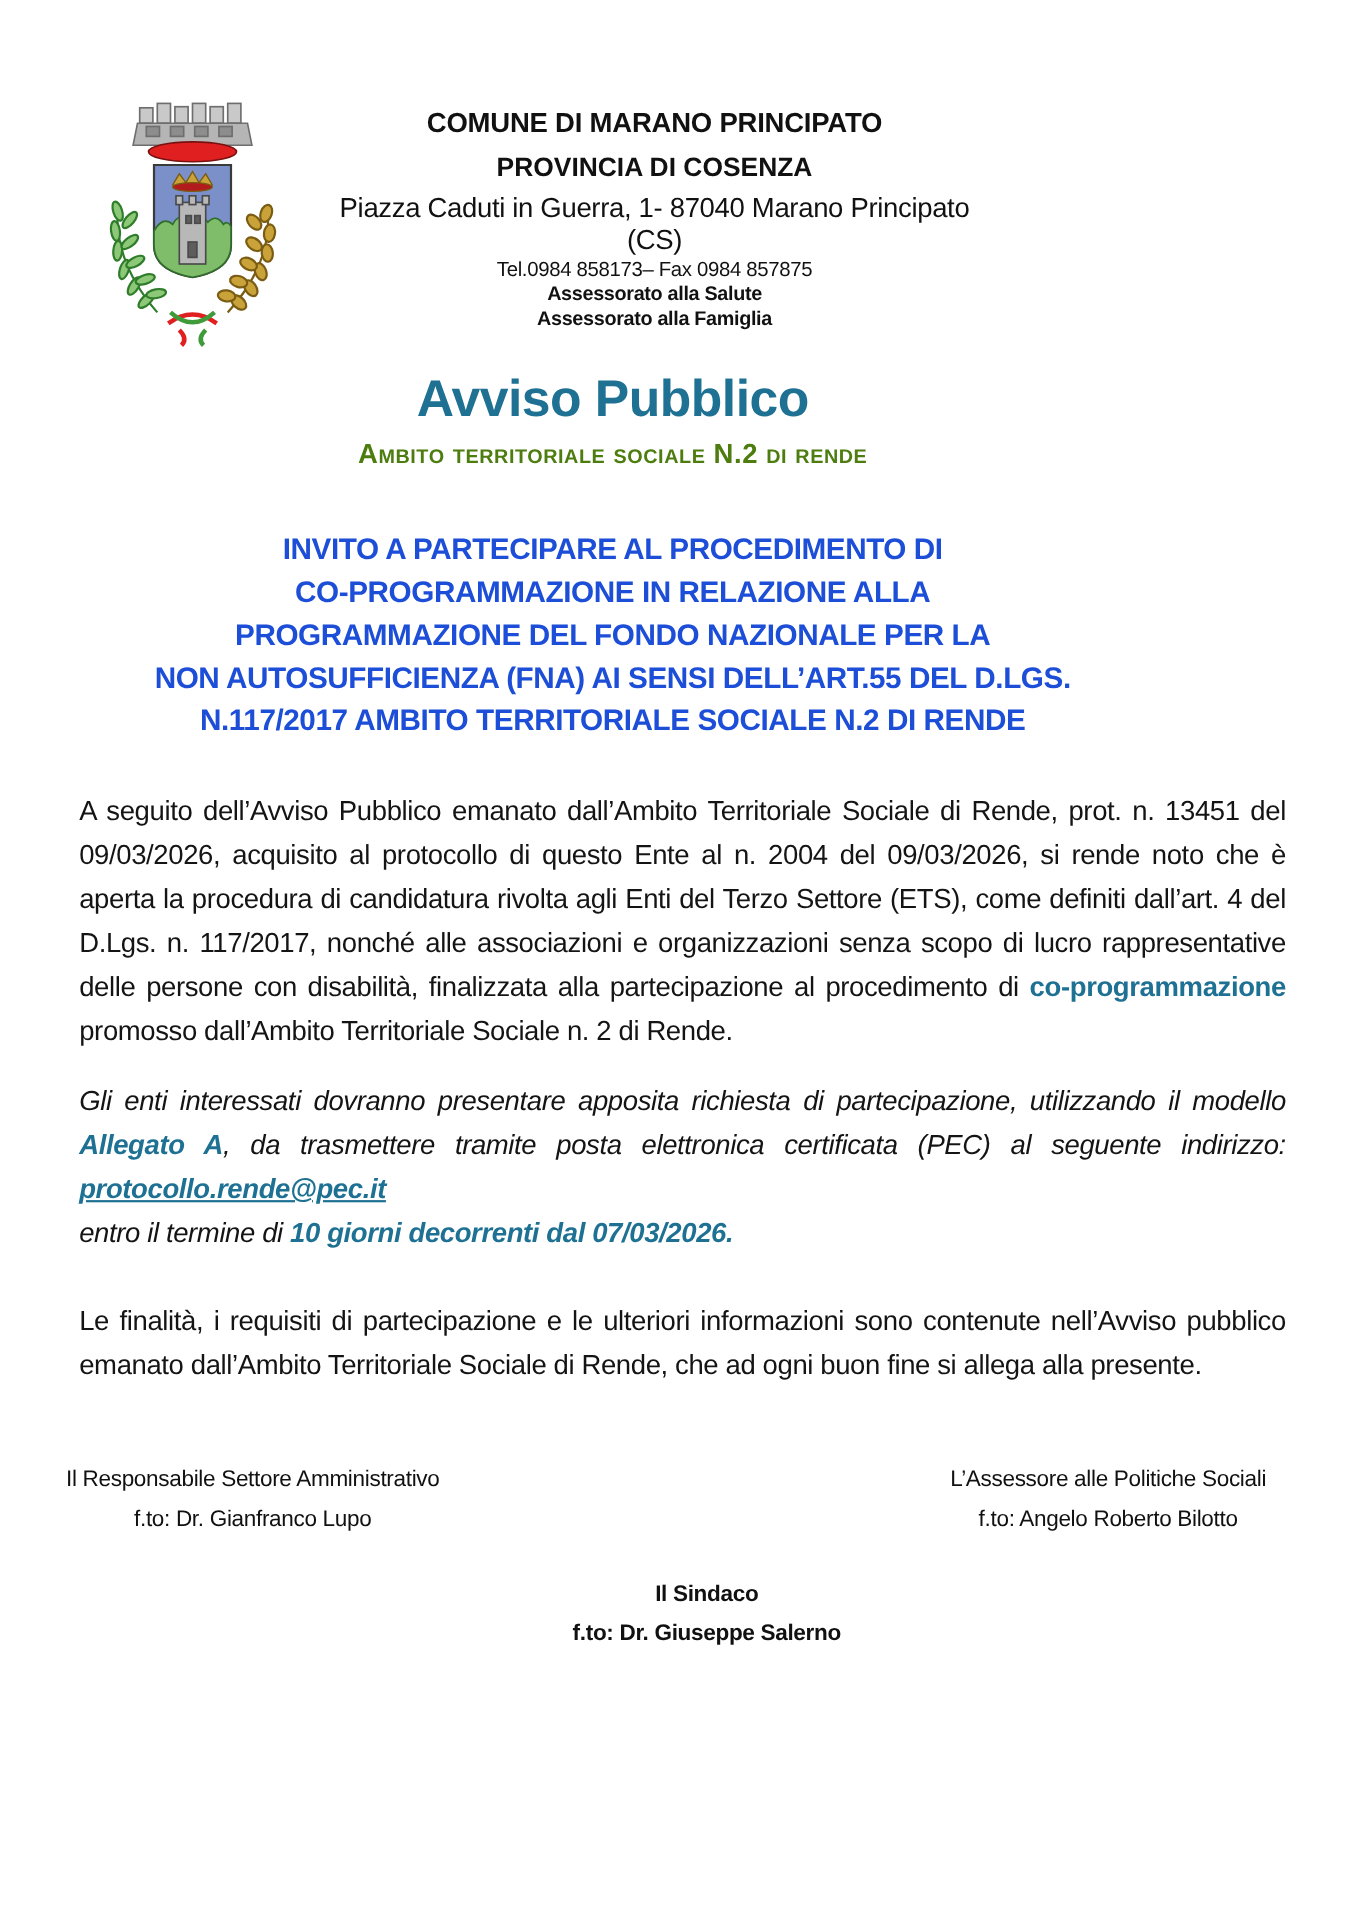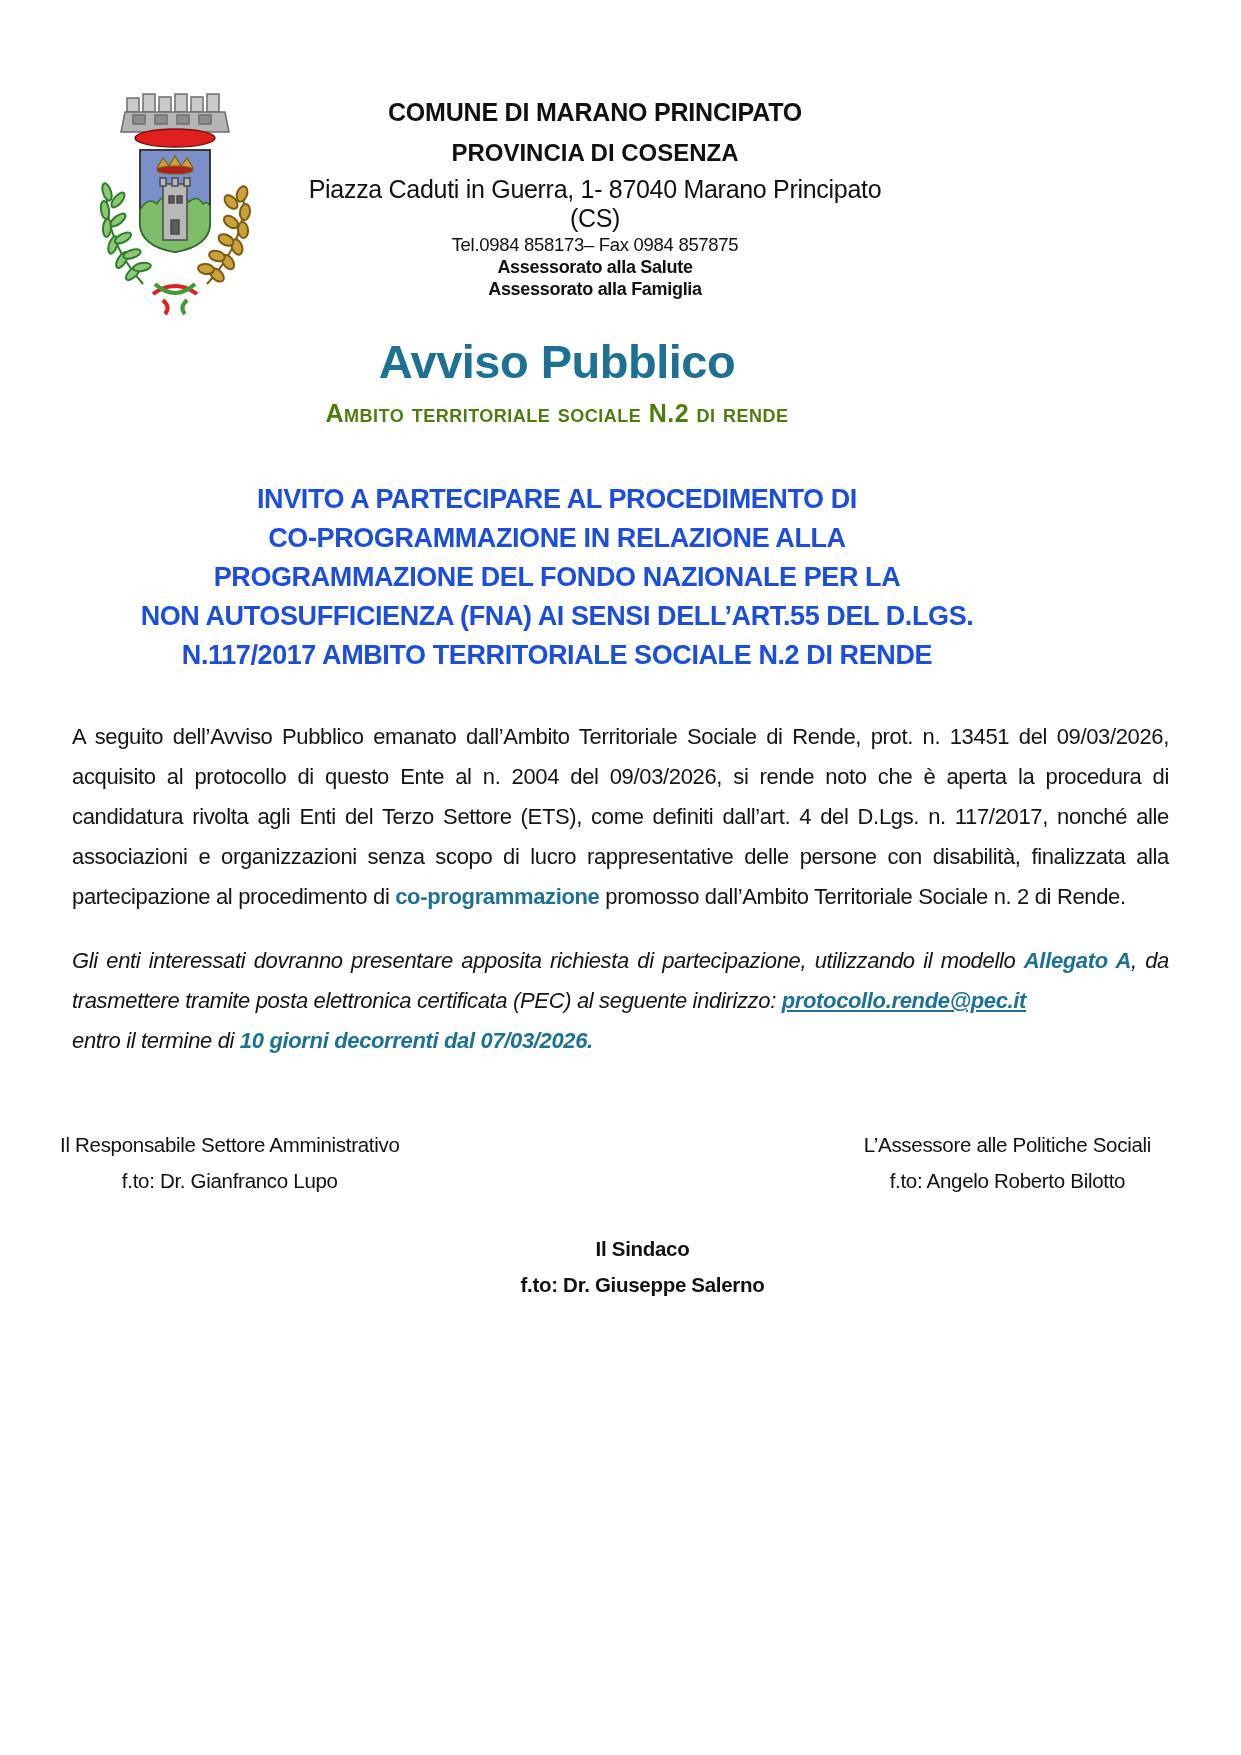--- a/index.html
+++ b/index.html
@@ -60,21 +60,21 @@
     font-size: 27px;
     font-weight: bold;
     color: #1d4ed8;
     line-height: 39px;
     letter-spacing: -0.4px;
   }
 
   
   .body-copy {
     margin: 0 72px;
-    font-size: 22px;
+    font-size: 25px;
     line-height: 40px;
     text-align: justify;
     letter-spacing: -0.35px;
     color: #141414;
   }
   .para-1 { margin-top: 42px; }
   .para-2 { margin-top: 24px; font-style: italic; }
   .para-3 { margin-top: 40px; }
   .hl { color: #1e7193; font-weight: bold; }
   a.pec-link { color: #1e7193; font-weight: bold; text-decoration: underline; }
@@ -189,20 +189,21 @@
     <div>CO-PROGRAMMAZIONE IN RELAZIONE ALLA</div>
     <div>PROGRAMMAZIONE DEL FONDO NAZIONALE PER LA</div>
     <div>NON AUTOSUFFICIENZA (FNA) AI SENSI DELL’ART.55 DEL D.LGS.</div>
     <div>N.117/2017 AMBITO TERRITORIALE SOCIALE N.2 DI RENDE</div>
   </div>
 
   <p class="body-copy para-1"><span>A seguito dell’Avviso Pubblico emanato dall’Ambito Territoriale Sociale di Rende, prot. n. 13451 del 09/03/2026, acquisito al protocollo di questo Ente al n. 2004 del 09/03/2026, si rende noto che è aperta la procedura di candidatura rivolta agli Enti del Terzo Settore (ETS), come definiti dall’art. 4 del D.Lgs. n. 117/2017, nonché alle associazioni e organizzazioni senza scopo di lucro rappresentative delle persone con disabilità, finalizzata alla partecipazione al procedimento di </span><span class="hl">co-programmazione</span><span> promosso dall’Ambito Territoriale Sociale n. 2 di Rende.</span></p>
 
   <p class="body-copy para-2"><span>Gli enti interessati dovranno presentare apposita richiesta di partecipazione, utilizzando il modello </span><span class="hl">Allegato A</span><span>, da trasmettere tramite posta elettronica certificata (PEC) al seguente indirizzo: </span><a href="#" class="pec-link">protocollo.rende@pec.it</a><span class="deadline-line"><span>entro il termine di </span><span class="hl">10 giorni decorrenti dal 07/03/2026.</span></span></p>
 
+  <p class="body-copy para-3">Le finalità, i requisiti di partecipazione e le ulteriori informazioni sono contenute nell’Avviso pubblico emanato dall’Ambito Territoriale Sociale di Rende, che ad ogni buon fine si allega alla presente.</p>
 
   <div class="sign-row">
     <div class="sign-block">
       <div>Il Responsabile Settore Amministrativo</div>
       <div>f.to: Dr. Gianfranco Lupo</div>
     </div>
     <div class="sign-block">
       <div>L’Assessore alle Politiche Sociali</div>
       <div>f.to: Angelo Roberto Bilotto</div>
     </div>

